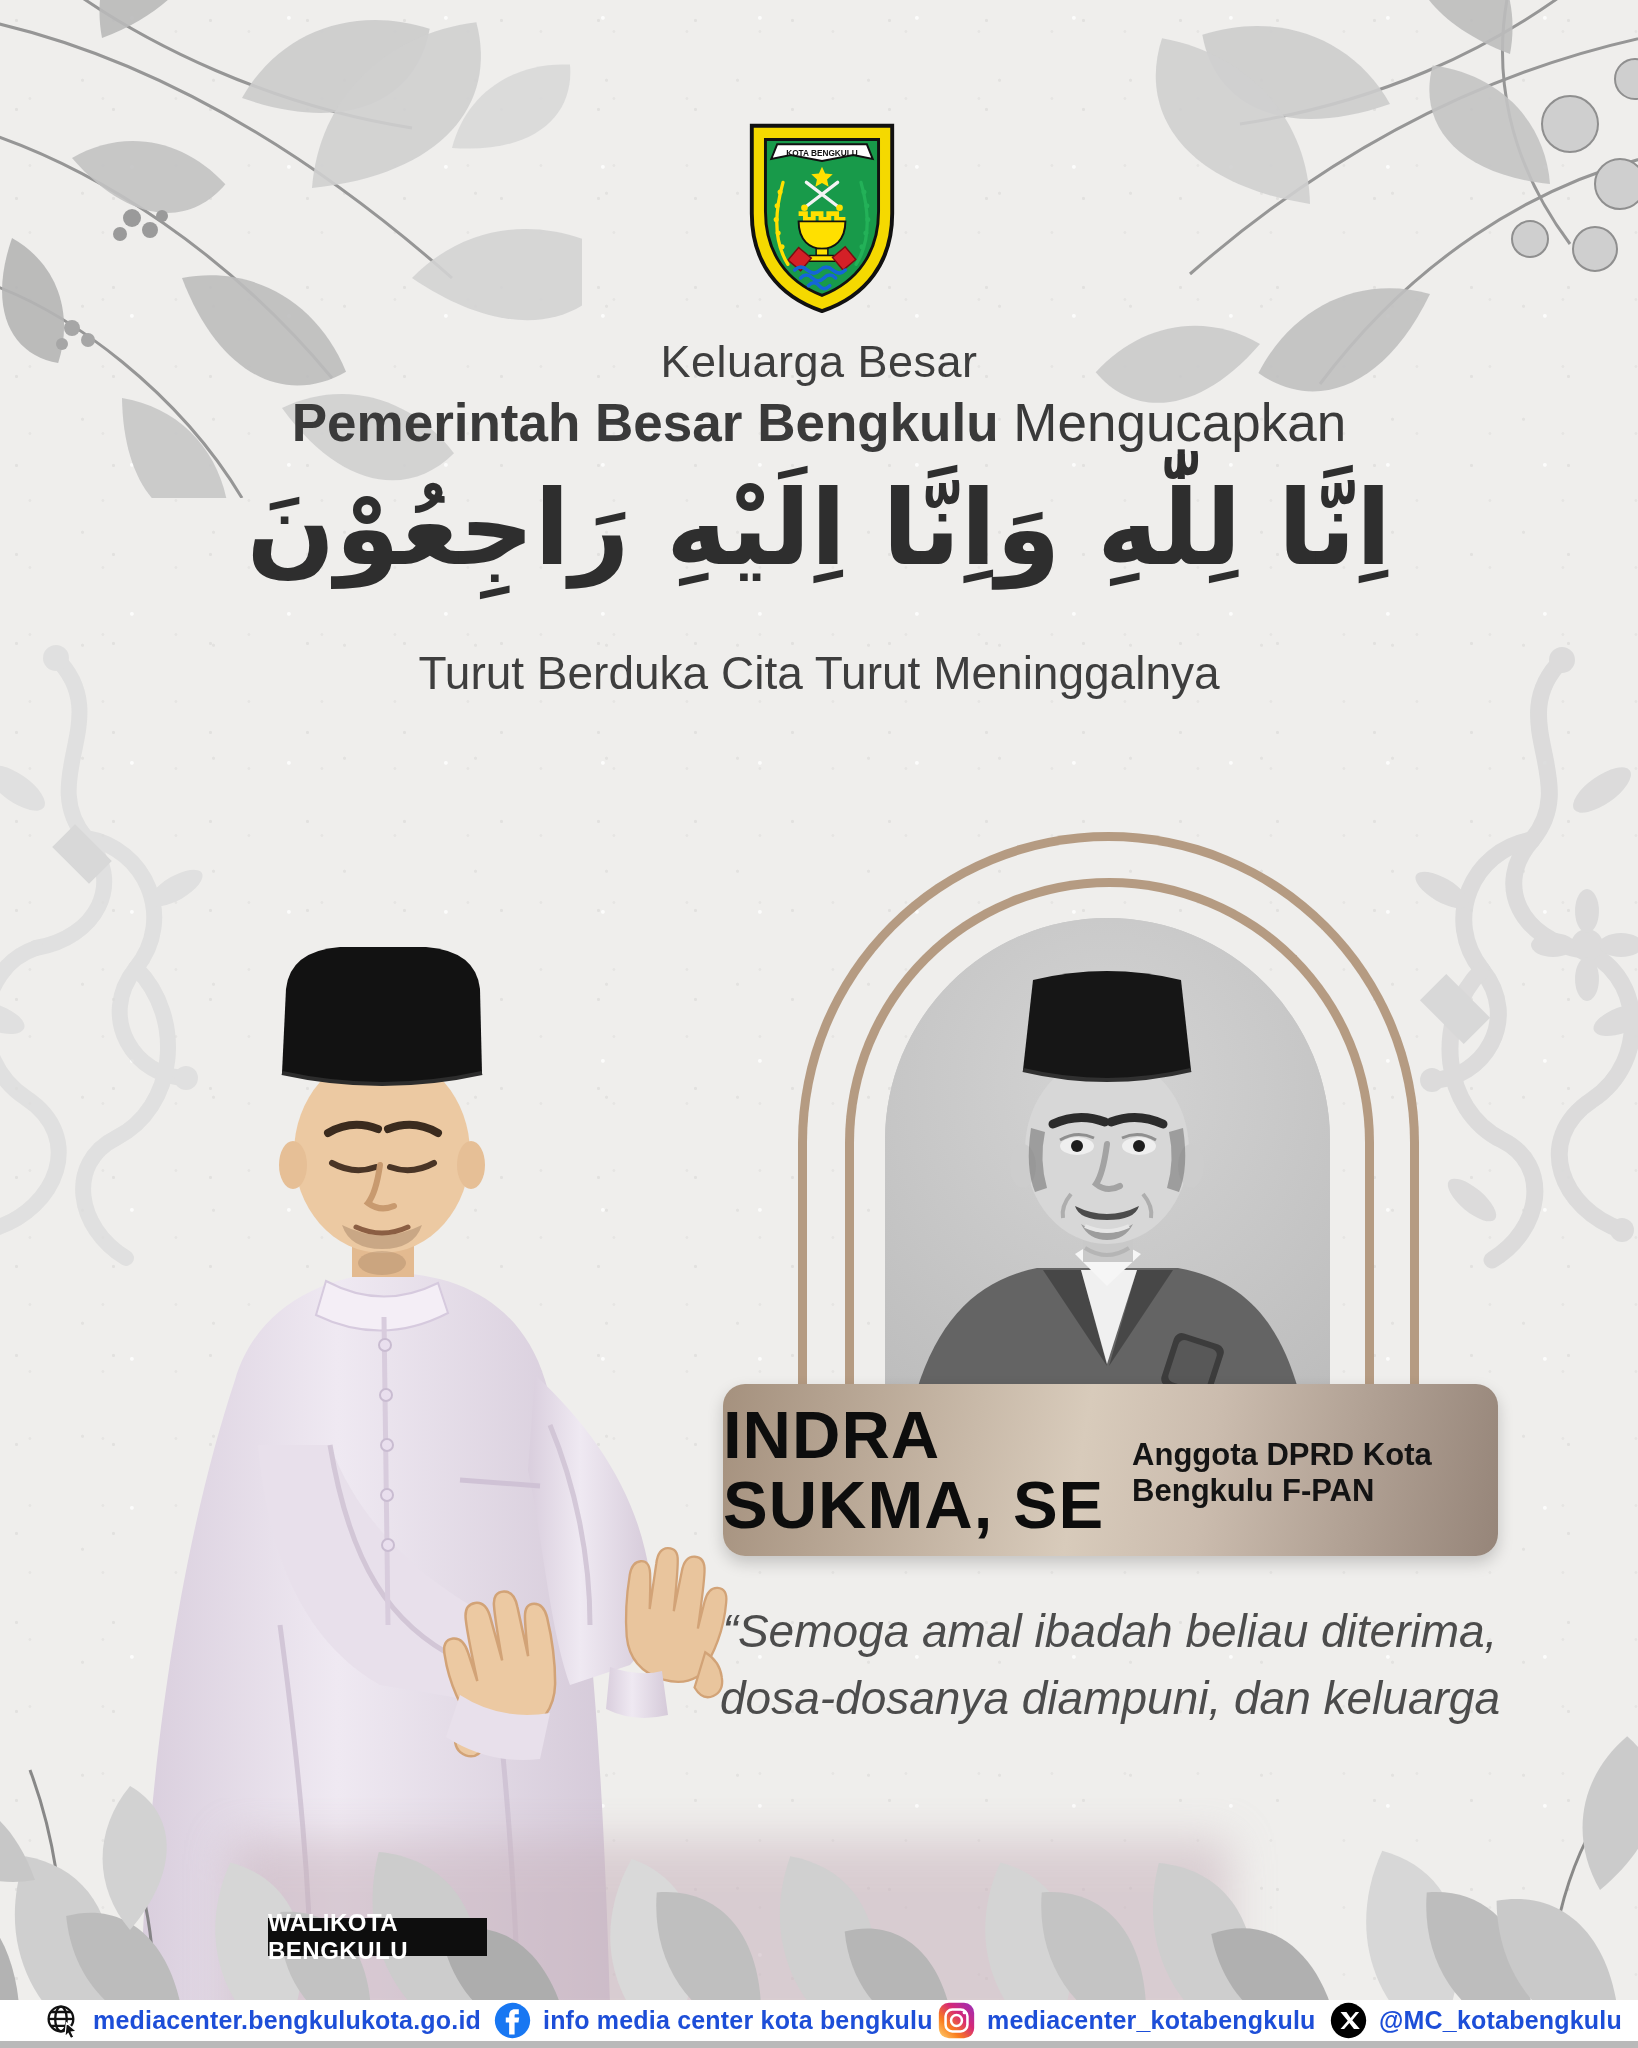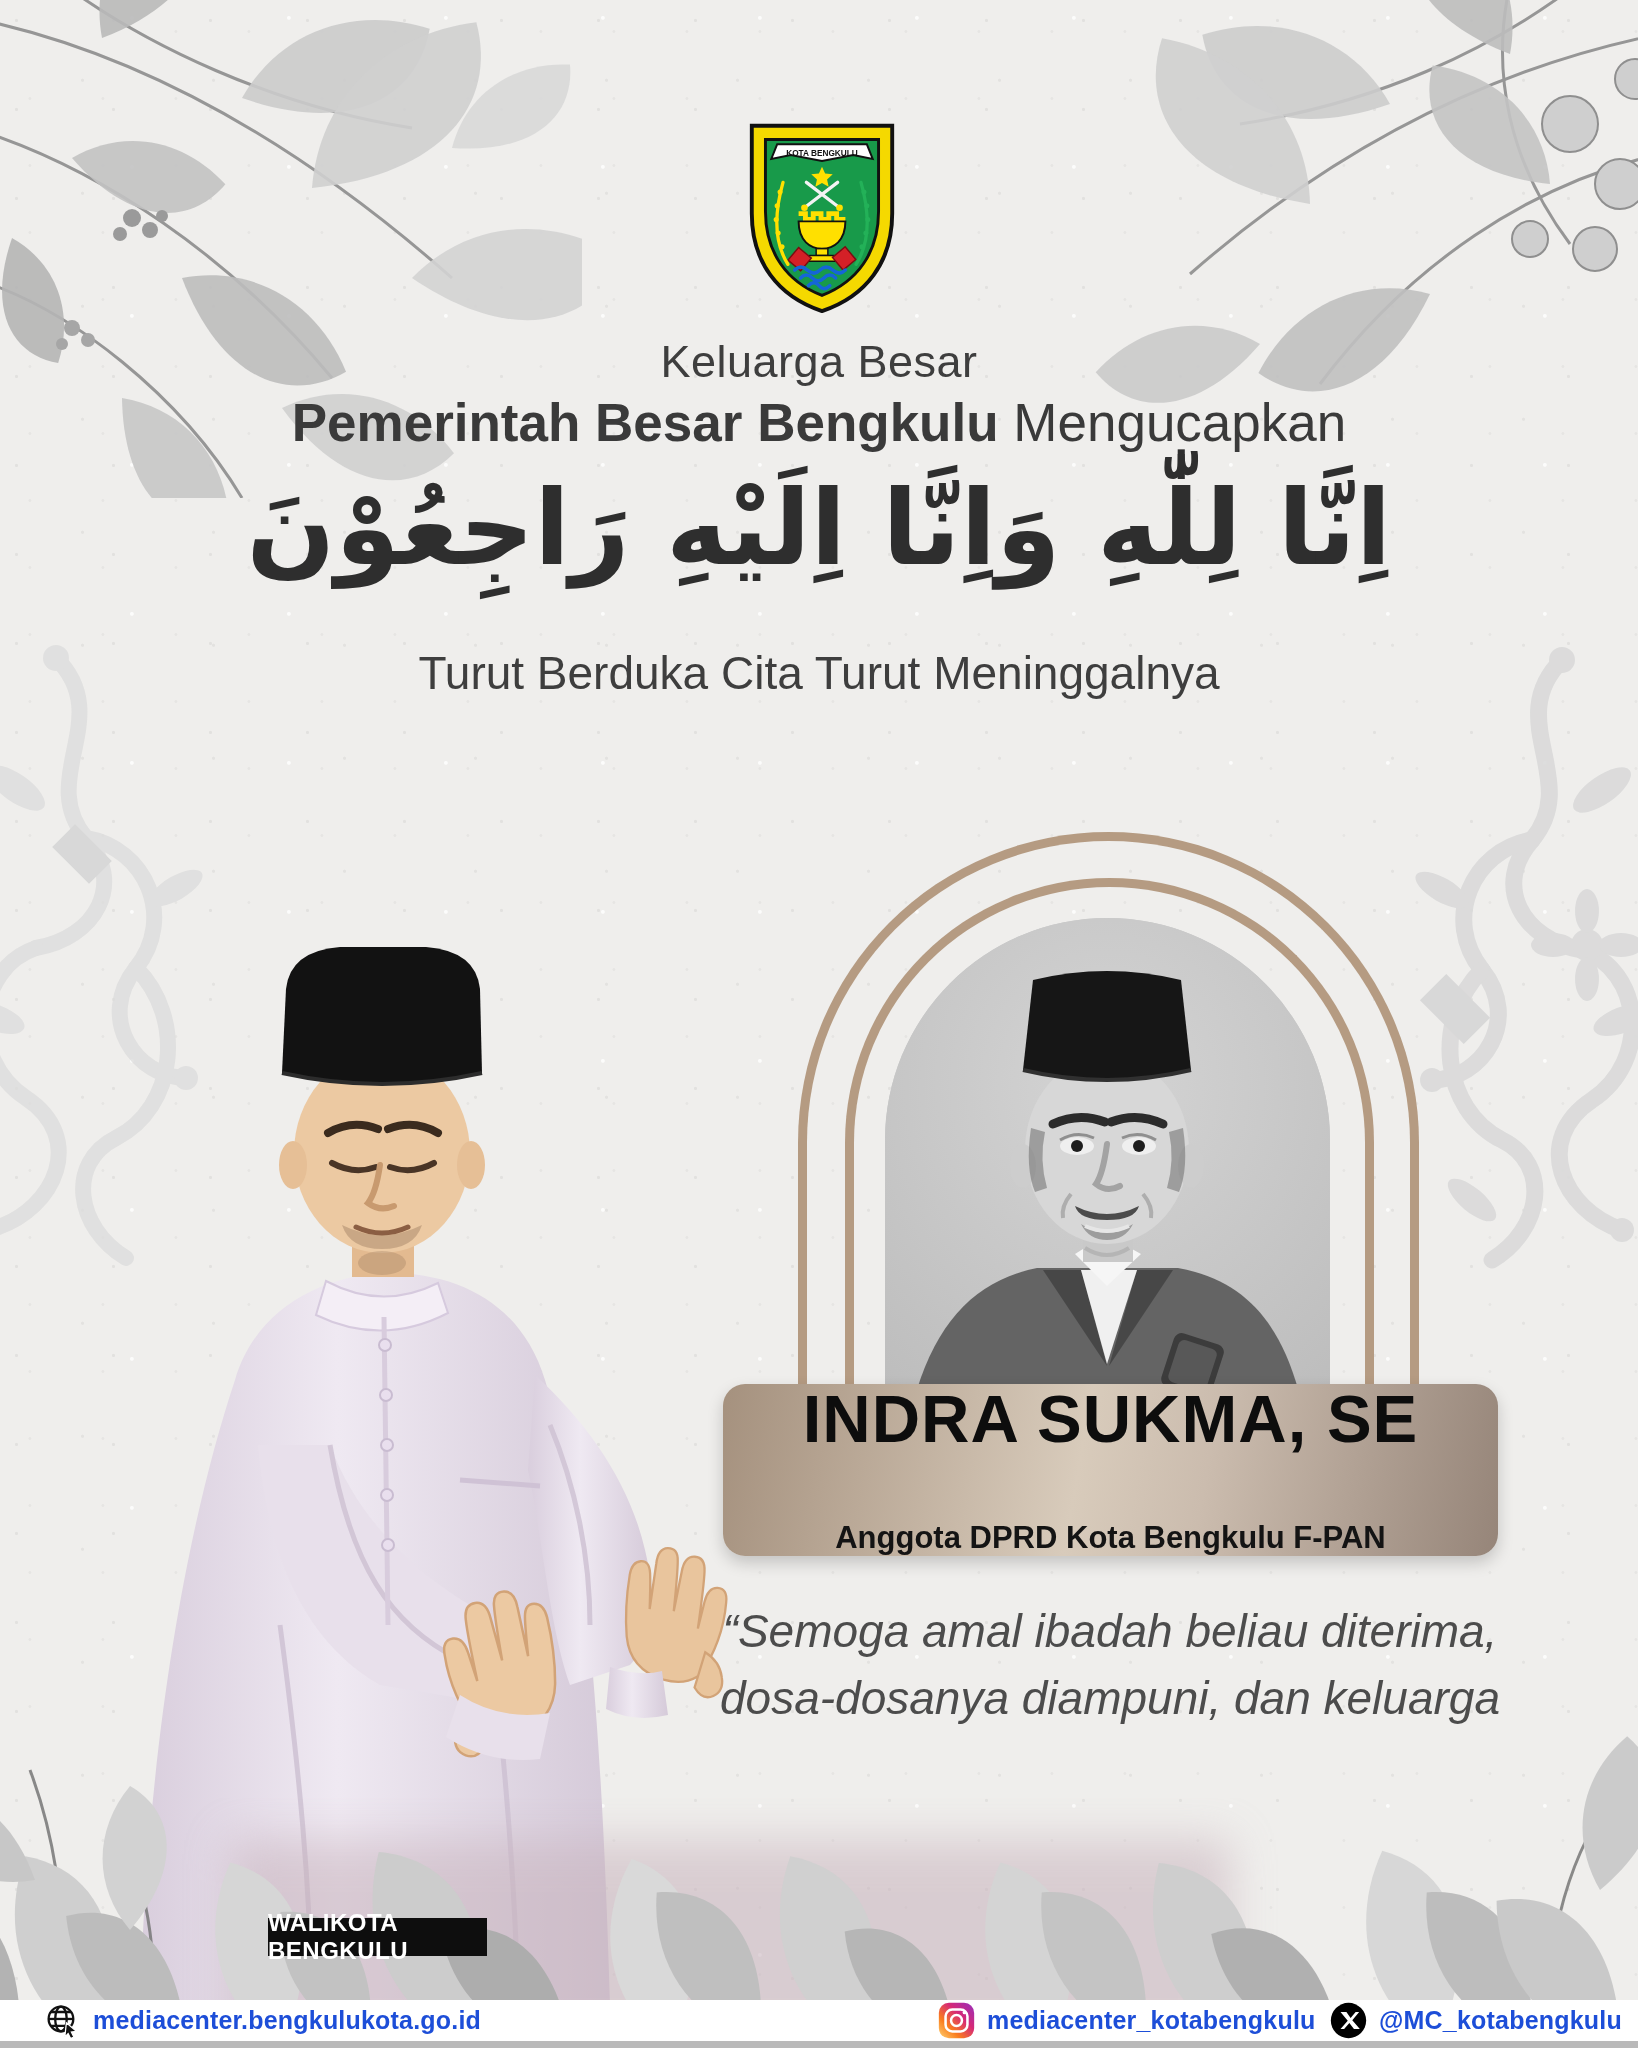--- a/index.html
+++ b/index.html
@@ -37,21 +37,21 @@
   .arch-inner{left:845px;top:878px;width:529px;height:507px;border:9px solid #b59b82;border-bottom:none;
     border-radius:265px 265px 0 0;box-sizing:border-box;}
   .photo-arch{left:885px;top:918px;width:445px;height:472px;background:#c7c7c7;
     border-radius:223px 223px 0 0;overflow:hidden;z-index:2;}
   .photo-arch svg{display:block;width:445px;height:478px;}
   
   .pray{left:30px;top:925px;width:760px;height:1080px;z-index:3;}
   
   .banner{left:723px;top:1384px;width:775px;height:172px;border-radius:22px;z-index:5;
     background:linear-gradient(100deg,#a5917e 0%,#d8cbbb 46%,#cbbcae 62%,#968579 100%);
-    box-shadow:0 7px 16px rgba(0,0,0,.18);display:flex;flex-direction:column;align-items:center;justify-content:space-between;}
+    box-shadow:0 7px 16px rgba(0,0,0,.18);display:flex;flex-direction:row;align-items:center;justify-content:space-between;}
   .banner .nm{font-size:67px;font-weight:800;color:#0d0d0d;letter-spacing:1px;line-height:1.05;}
   .banner .tt{font-size:31px;font-weight:700;color:#141414;margin-top:6px;}
   
   .quote{left:620px;top:1598px;width:980px;text-align:center;font-size:46px;font-style:italic;
     font-weight:500;color:#4c4c4c;line-height:1.46;z-index:5;}
   
   .band{left:0;top:1690px;width:1638px;height:358px;z-index:4;}
   
   .badge1{left:113px;top:1866px;width:546px;height:52px;background:#0e0e0e;color:#fff;z-index:6;
     display:flex;align-items:center;justify-content:center;font-size:37px;font-weight:800;white-space:nowrap;}
@@ -386,20 +386,27 @@
     <div class="fitem f1">
       <svg class="fi" viewBox="0 0 48 48">
         <circle cx="22" cy="22" r="16" fill="none" stroke="#111" stroke-width="3"></circle>
         <ellipse cx="22" cy="22" rx="7.5" ry="16" fill="none" stroke="#111" stroke-width="3"></ellipse>
         <line x1="6" y1="22" x2="38" y2="22" stroke="#111" stroke-width="3"></line>
         <path d="M9,13 h26 M9,31 h26" stroke="#111" stroke-width="3" fill="none"></path>
         <path d="M29,27 l13,11 -6.5,1 3.2,6.5 -4.2,2 -3.2,-6.5 -4.3,4.5 Z" fill="#111" stroke="#fff" stroke-width="1.6"></path>
       </svg>
       <span class="lbl">mediacenter.bengkulukota.go.id</span>
     </div>
+    <div class="fitem f2">
+      <svg class="fi" viewBox="0 0 44 44">
+        <circle cx="22" cy="22" r="21" fill="#1877f2"></circle>
+        <path d="M25.5,14.5 h4 v-6 h-4.8 c-4.2,0 -6.7,2.6 -6.7,7 v3 h-4 v6 h4 v14 h6.5 v-14 h4.6 l.9,-6 h-5.5 v-2.3 c0,-1.2 .5,-1.7 1,-1.7 Z" fill="#fff"></path>
+      </svg>
+      <span class="lbl">info media center kota bengkulu</span>
+    </div>
     <div class="fitem f3">
       <svg class="fi" viewBox="0 0 44 44">
         <defs>
           <linearGradient id="igg" x1="0" y1="1" x2="1" y2="0">
             <stop offset="0" stop-color="#fed373"></stop>
               <stop offset=".3" stop-color="#fa7e1e"></stop>
             <stop offset=".62" stop-color="#d62976"></stop>
               <stop offset="1" stop-color="#962fbf"></stop>
           </linearGradient>
         </defs>

